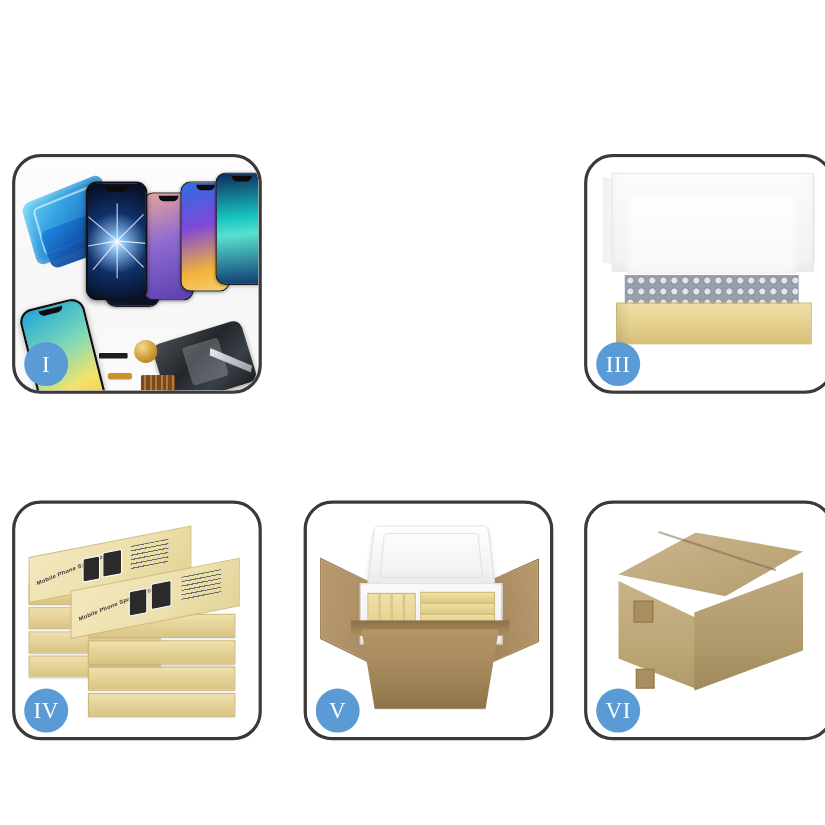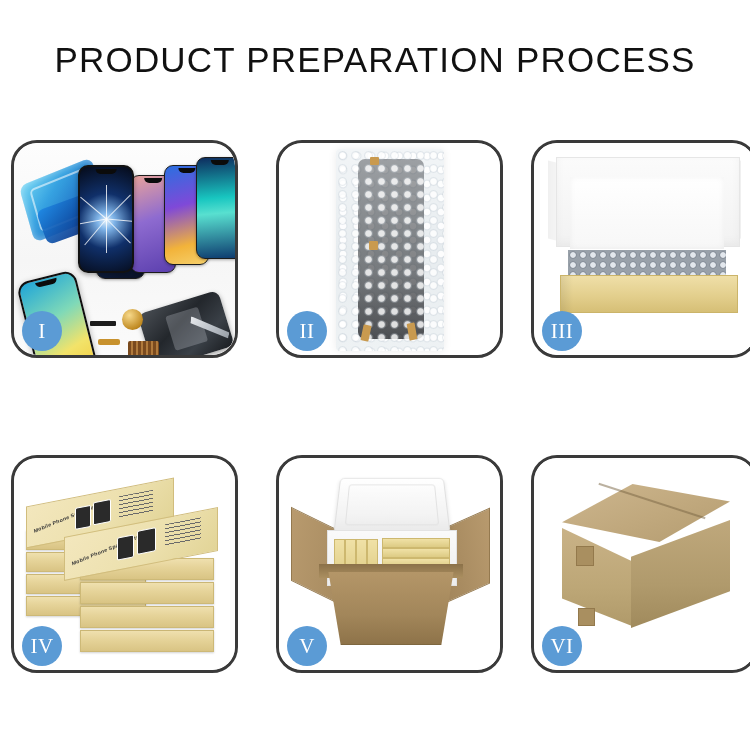--- a/index.html
+++ b/index.html
@@ -380,21 +380,20 @@
     position:absolute; background: rgba(120,100,66,.5);
   }
   .c6-tape {
     position:absolute; background:#a98f60; border:1px solid #93794c;
   }
 </style>
 </head>
 <body>
 
 <div class="header">
-  <h1 class="title">PRODUCT PREPARATION PROCESS</h1>
 </div>
 
 <div class="grid">
 
   <div class="panel p1">
     <div class="stage">
 
       <div class="film"></div>
       <div class="film2"></div>
 
@@ -440,33 +439,20 @@
       <div class="flex-cable" style="left:84px;top:196px;width:22px;height:6px;"></div>
 
       <div class="chip" style="left:140px;top:208px;width:10px;height:14px;background:#7a7a7a;"></div>
 
       <div class="tweezer"></div>
 
       <div class="badge">I</div>
     </div>
   </div>
 
-  <div class="panel p2">
-    <div class="stage">
-      <div class="bag">
-        <div class="inner-lcd"></div>
-        <div class="bubbles"></div>
-        <span class="tape" style="left:34px;top:8px;width:9px;height:8px;"></span>
-        <span class="tape" style="left:33px;top:92px;width:9px;height:9px;"></span>
-        <span class="tape" style="left:26px;top:176px;width:8px;height:16px;transform:rotate(12deg);"></span>
-        <span class="tape" style="left:72px;top:174px;width:8px;height:17px;transform:rotate(-10deg);"></span>
-      </div>
-      <div class="badge">II</div>
-    </div>
-  </div>
 
   <div class="panel p3">
     <div class="stage">
       <div class="box3-flapL"></div>
       <div class="box3-flapR"></div>
       <div class="box3-lid"></div>
       <div class="foam3"></div>
       <div class="bubble3"></div>
       <div class="box3-front"></div>
       <div class="badge">III</div>

